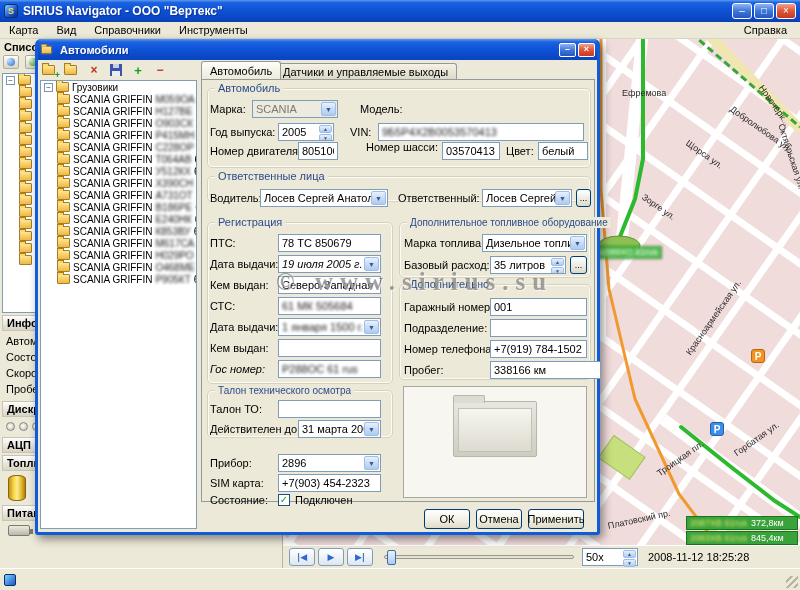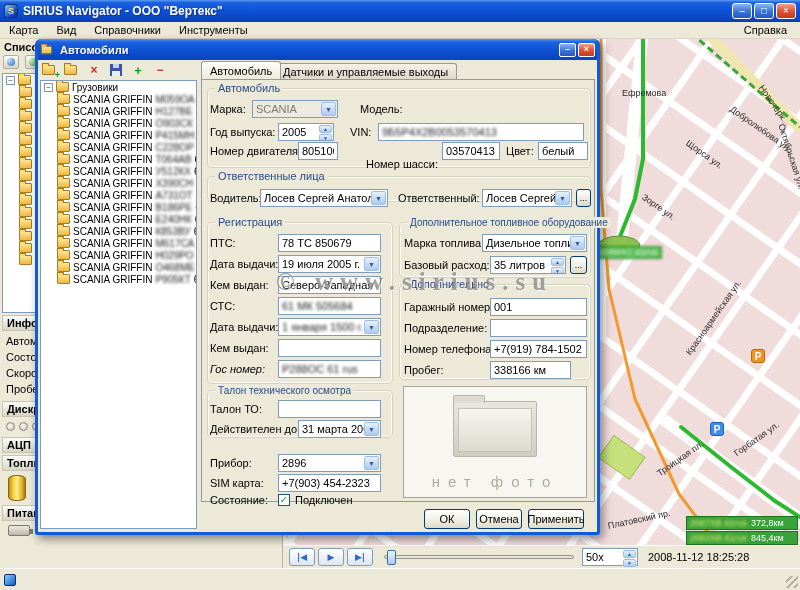--- a/index.html
+++ b/index.html
@@ -450,21 +450,21 @@
           </span>
       </div>
       <span class="lbl" style="left:148px;top:46px;">VIN:</span>
       <div class="field" style="left:176px;top:43px;width:206px;">
         <span class="fv redacted">9Б5Р4Х2В0053570413</span>
       </div>
       <span class="lbl" style="left:8px;top:65px;">Номер двигателя:</span>
       <div class="field" style="left:96px;top:62px;width:40px;">
           <span class="fv">8051061</span>
         </div>
-      <span class="lbl" style="left:164px;top:78px;">Номер шасси:</span>
+      <span class="lbl" style="left:164px;top:61px;">Номер шасси:</span>
       <div class="field" style="left:240px;top:62px;width:58px;">
           <span class="fv">03570413</span>
         </div>
       <span class="lbl" style="left:304px;top:65px;">Цвет:</span>
       <div class="field" style="left:336px;top:62px;width:50px;">
           <span class="fv">белый</span>
         </div>
 
       <div class="grp" style="left:5px;top:96px;width:384px;height:26px;">
         <span class="grp-caption">Ответственные лица</span>
@@ -482,21 +482,21 @@
       <div class="btn-more" style="left:374px;top:109px;width:15px;">...</div>
 
       <div class="grp" style="left:5px;top:142px;width:186px;height:162px;">
         <span class="grp-caption">Регистрация</span>
       </div>
       <span class="lbl" style="left:8px;top:157px;">ПТС:</span>
       <div class="field" style="left:76px;top:154px;width:103px;">
           <span class="fv">78 ТС 850679</span>
         </div>
       <span class="lbl" style="left:8px;top:178px;">Дата выдачи:</span>
-      <div class="field" style="left:76px;top:175px;width:103px;">
+      <div class="field" style="left:76px;top:175px;width:103px;font-style:italic;">
         <span class="fv">19  июля  2005 г.</span>
           <span class="combo-arrow">▼</span>
       </div>
       <span class="lbl" style="left:8px;top:199px;">Кем выдан:</span>
       <div class="field" style="left:76px;top:196px;width:103px;">
           <span class="fv">Северо-Западная акционерн</span>
         </div>
       <span class="lbl" style="left:8px;top:220px;">СТС:</span>
       <div class="field" style="left:76px;top:217px;width:103px;">
           <span class="fv redacted">61 МК 505684</span>
@@ -568,27 +568,26 @@
         </div>
       <span class="lbl" style="left:202px;top:242px;">Подразделение:</span>
       <div class="field" style="left:288px;top:239px;width:97px;">
           <span class="fv"></span>
         </div>
       <span class="lbl" style="left:202px;top:263px;">Номер телефона:</span>
       <div class="field" style="left:288px;top:260px;width:97px;">
           <span class="fv">+7(919) 784-1502</span>
         </div>
       <span class="lbl" style="left:202px;top:284px;">Пробег:</span>
-      <div class="field" style="left:288px;top:281px;width:81px;">
+      <div class="field" style="left:288px;top:281px;width:111px;">
           <span class="fv">338166 км</span>
         </div>
 
       <div class="photo-box" style="left:201px;top:306px;width:184px;height:112px;">
         <div class="photo-folder"></div>
-        <div class="photo-text">нет фото</div>
       </div>
     </div>
 
     <div class="btn" style="left:386px;top:449px;width:46px;">ОК</div>
     <div class="btn" style="left:438px;top:449px;width:46px;">Отмена</div>
     <div class="btn" style="left:490px;top:449px;width:56px;">Применить</div>
   </div>
 </div>
 
 <div id="watermark" class="abs">© www.sirius.su</div>

